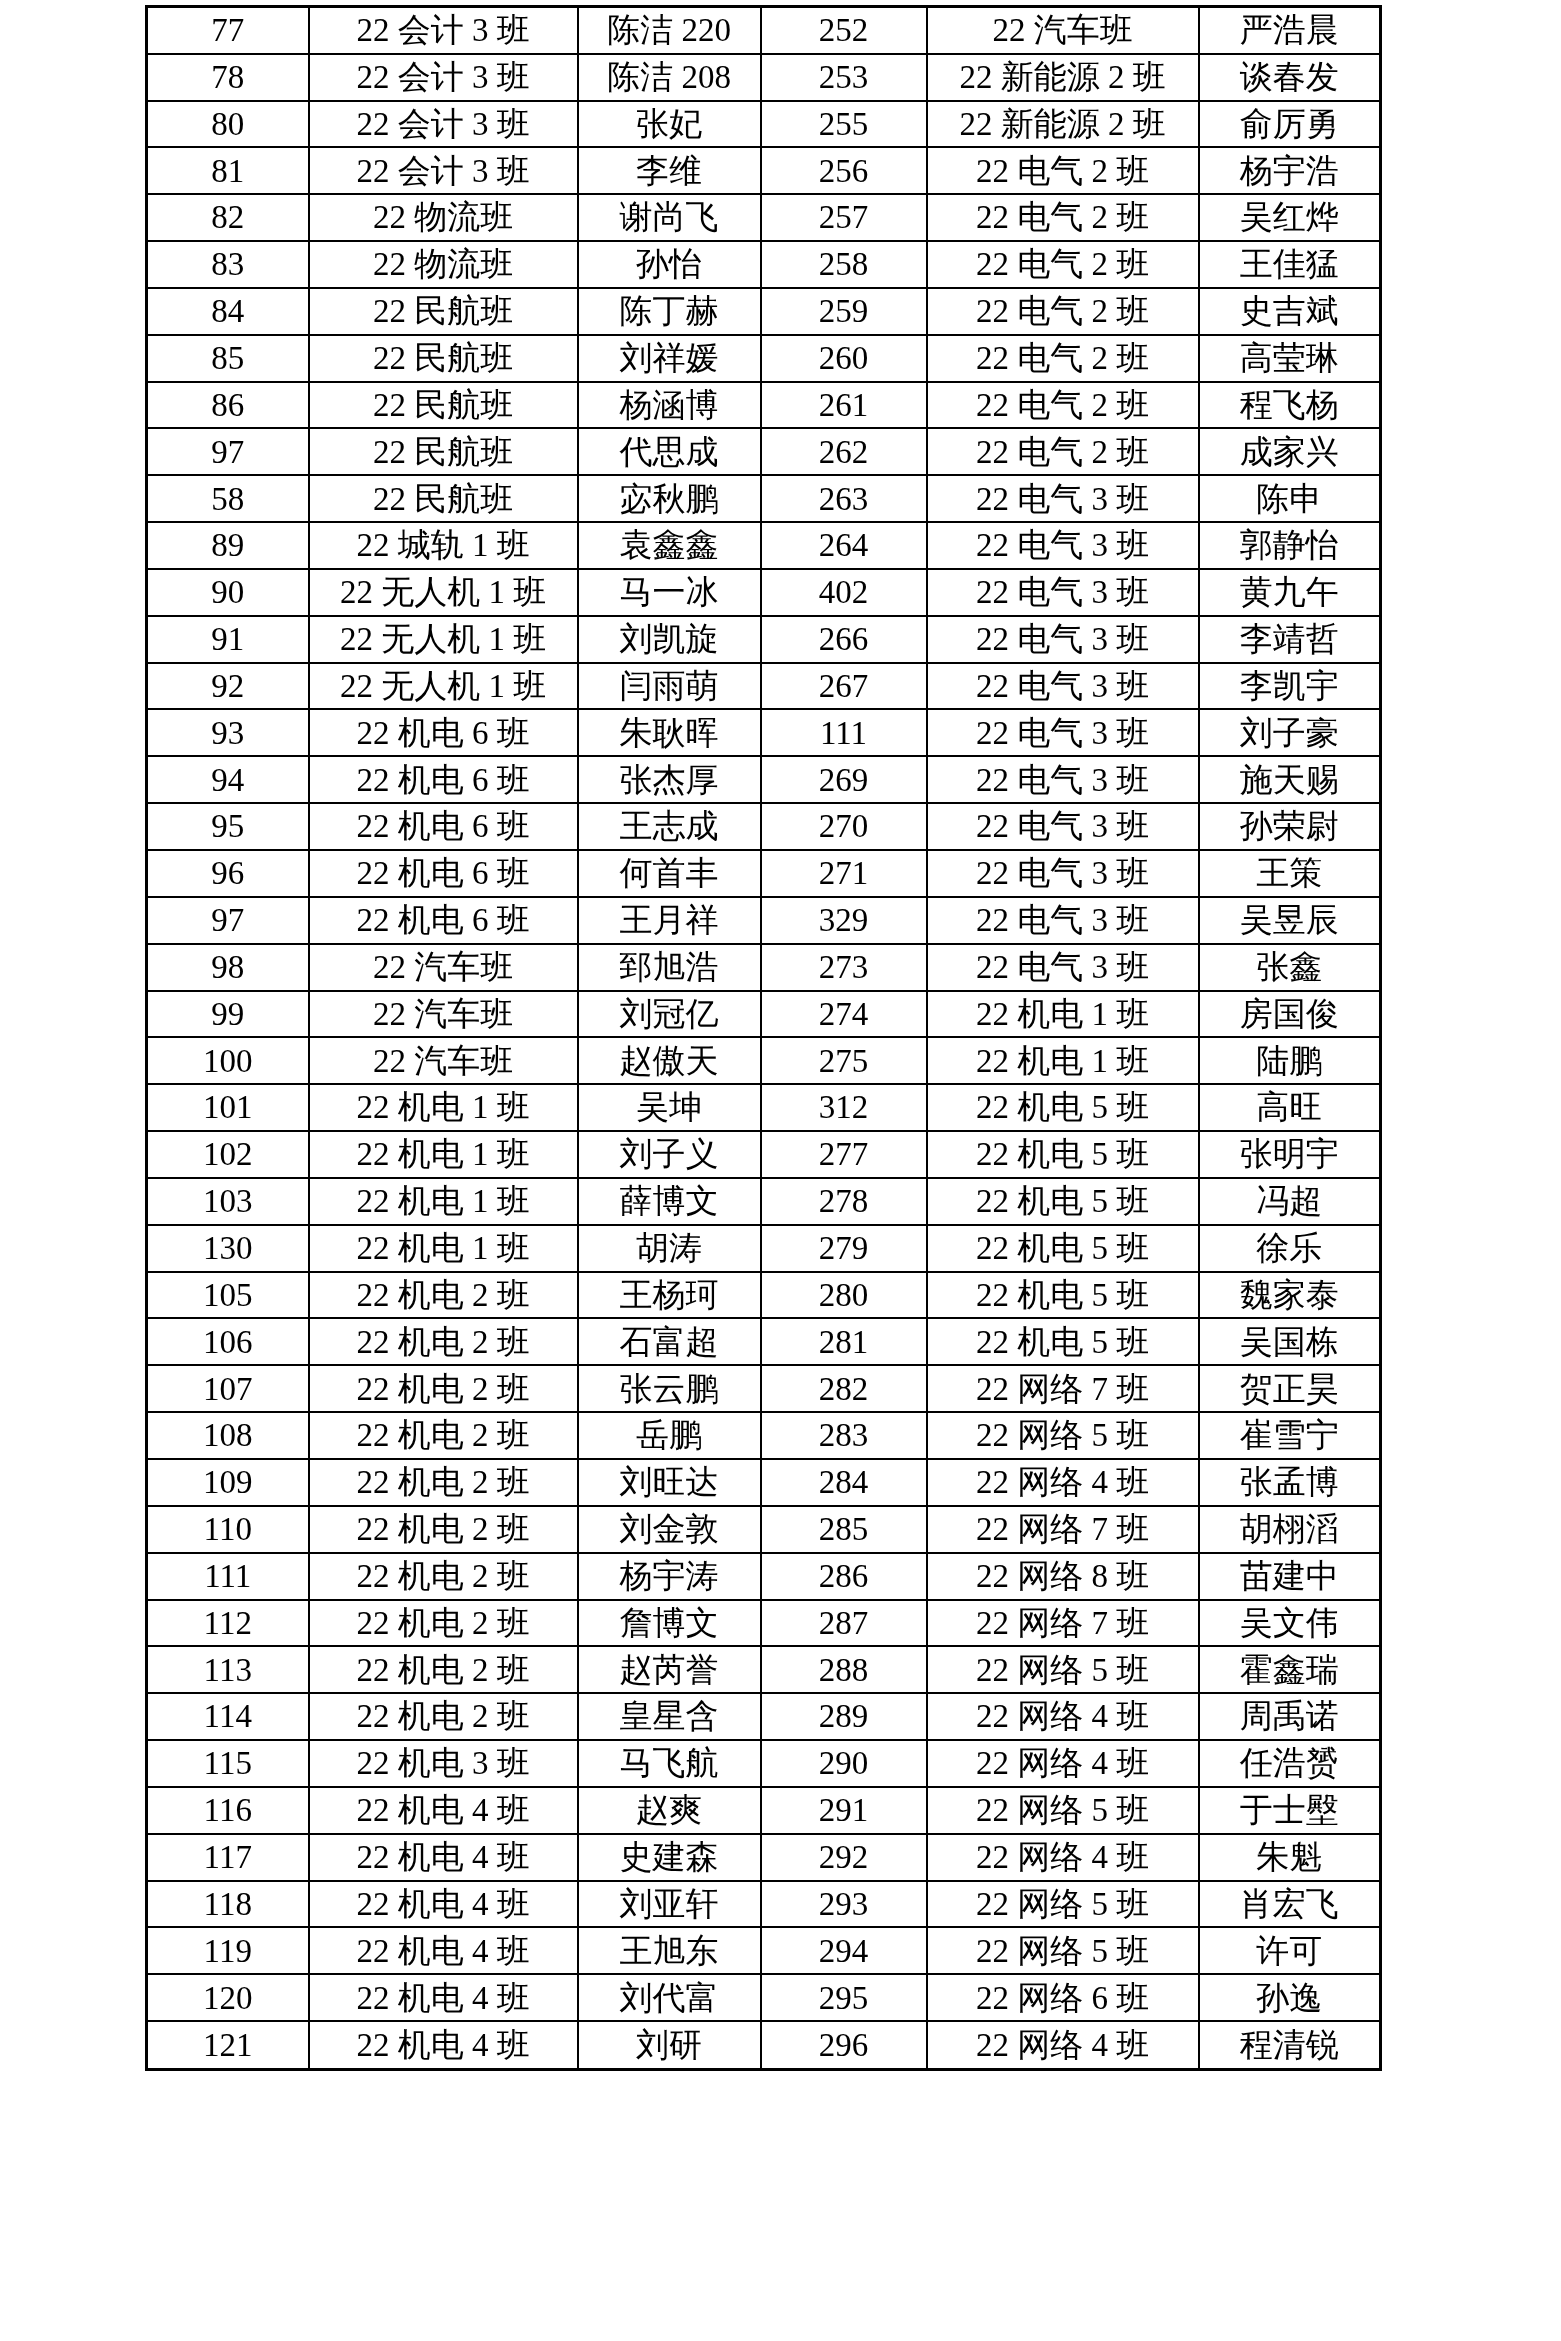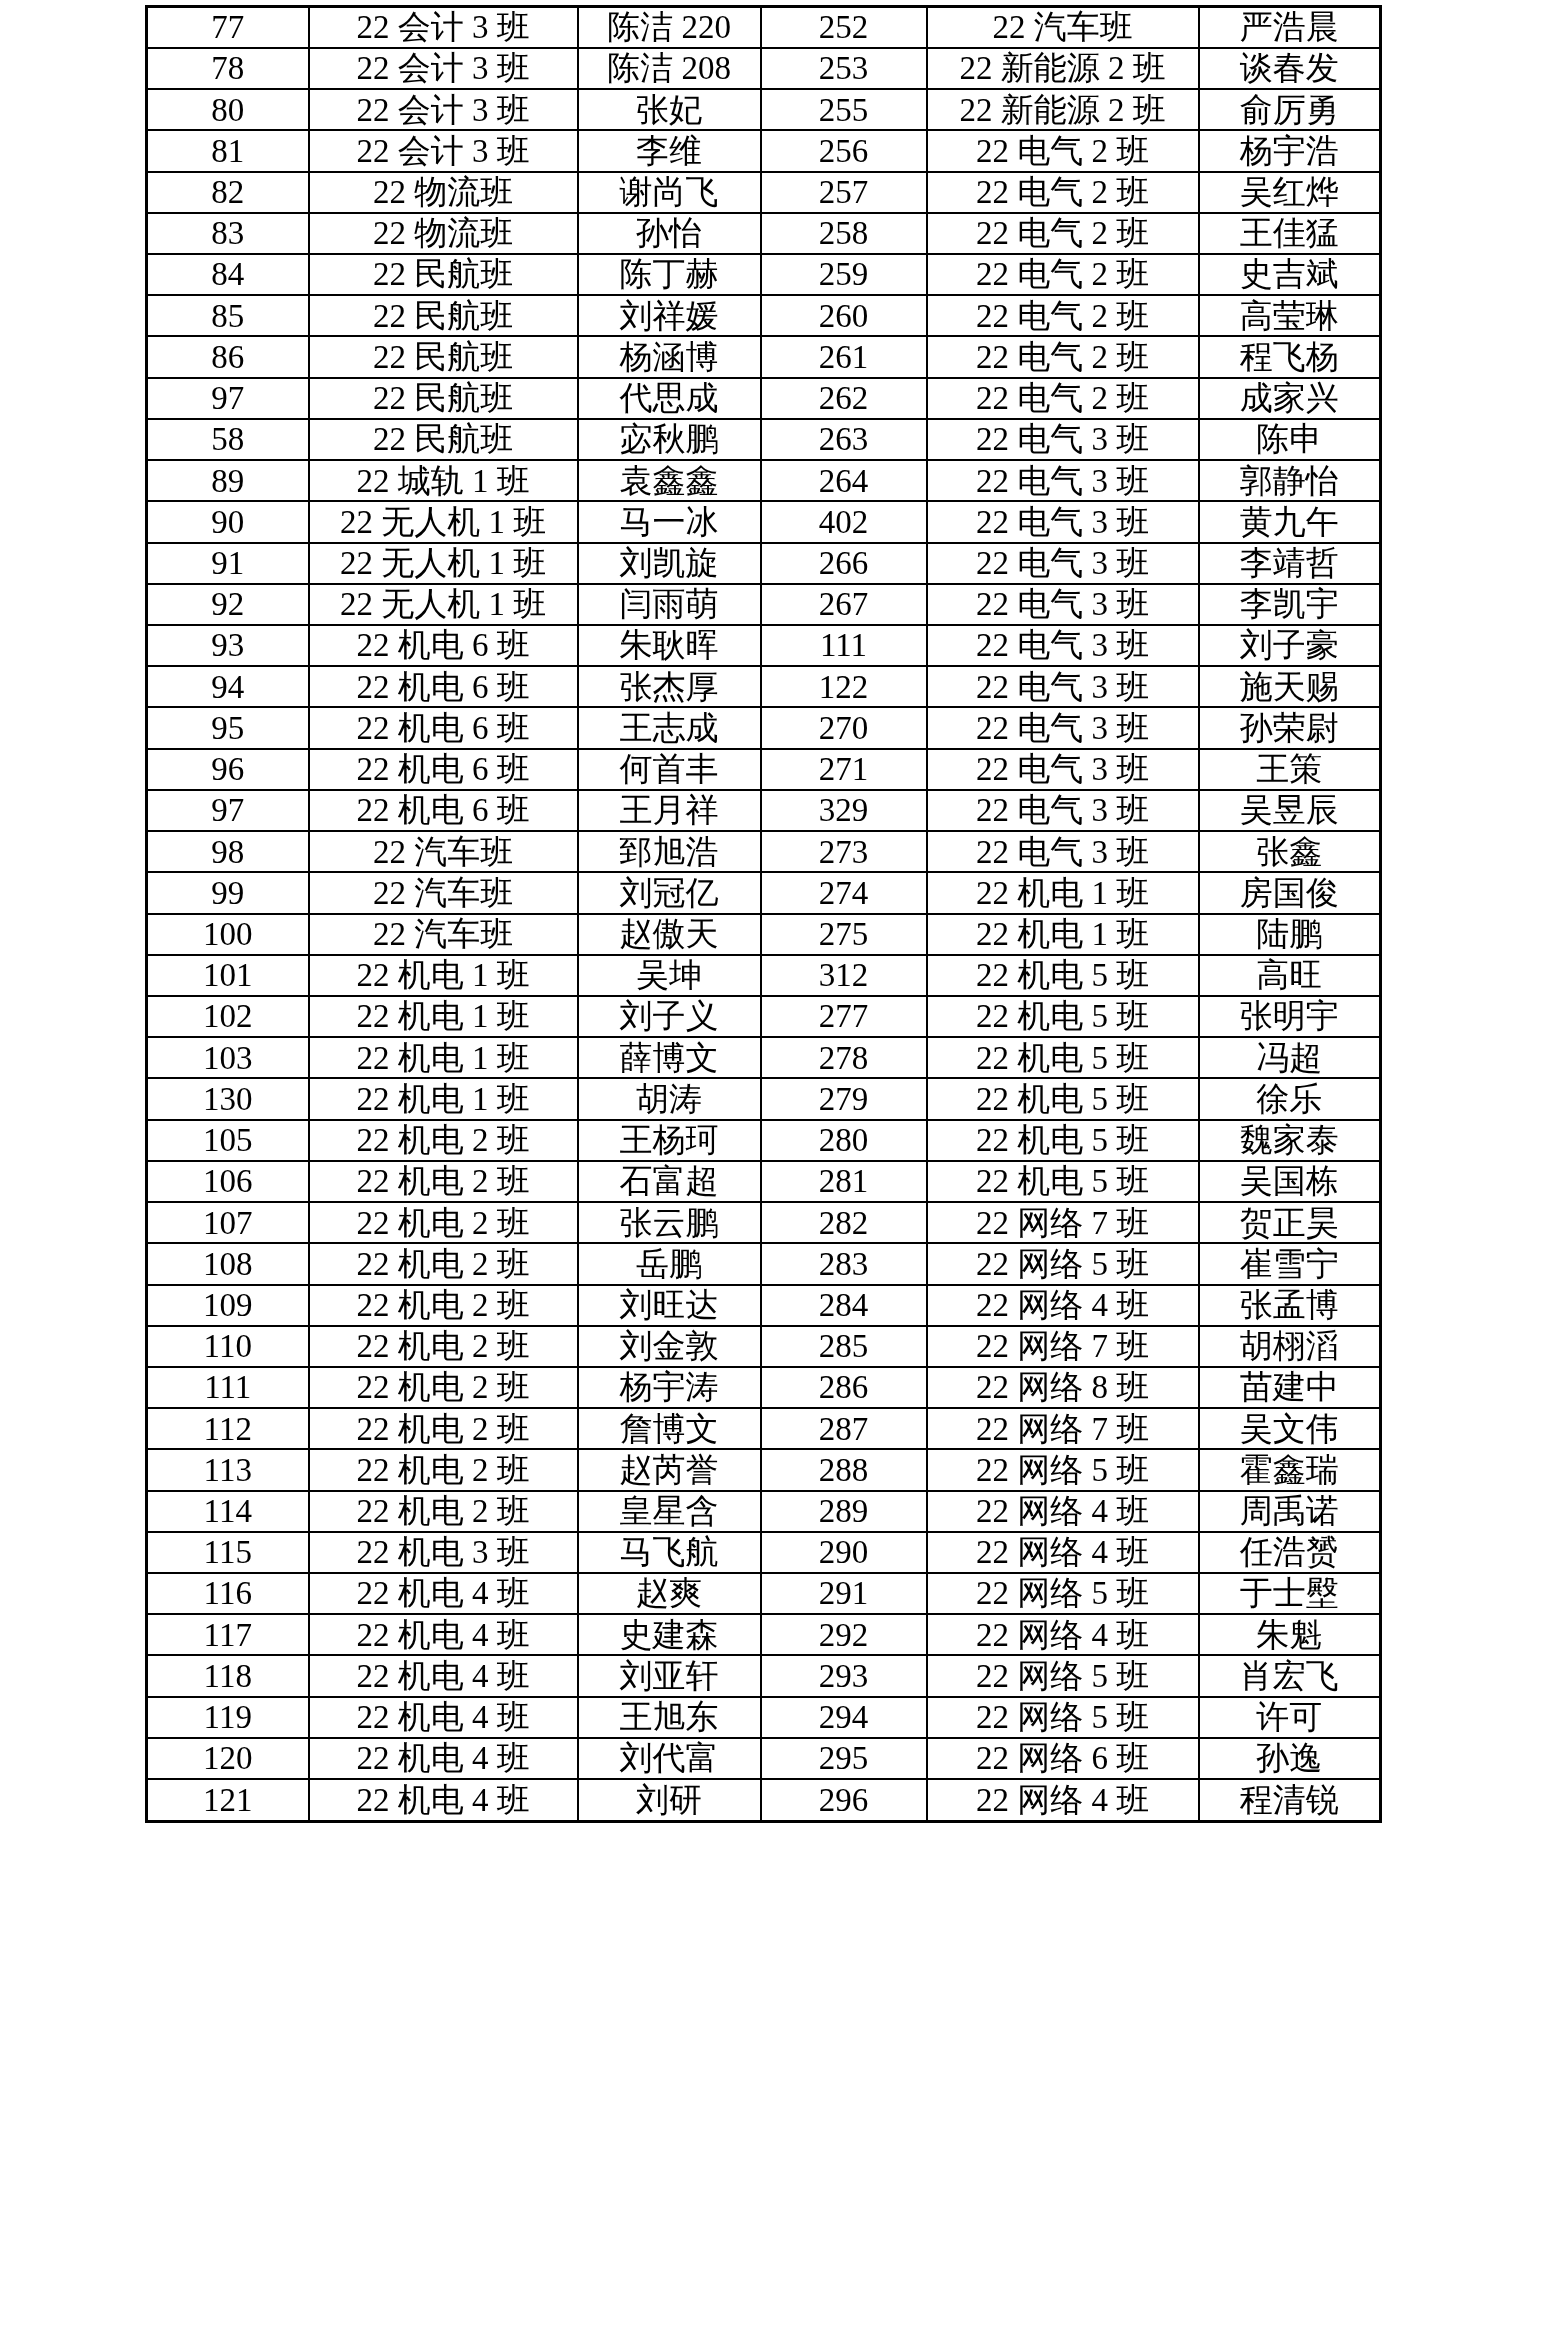--- a/index.html
+++ b/index.html
@@ -14,21 +14,21 @@
     background: #ffffff;
     overflow: hidden;
     font-family: "Liberation Serif", "DejaVu Serif", serif;
     color: #000000;
   }
   table.roster {
     position: absolute;
     left: 145px;
     top: 4.7px;
     width: 1234px;
-    height: 1818px;
+    height: 2066px;
     border-collapse: collapse;
     table-layout: fixed;
     border-radius: 6px;
   }
   table.roster td {
     border: 2.3px solid #000000;
     text-align: center;
     vertical-align: middle;
     font-size: 33px;
     line-height: 1.1;
@@ -180,21 +180,21 @@
           <td>22 机电 6 班</td>
           <td>朱耿晖</td>
           <td>111</td>
           <td>22 电气 3 班</td>
           <td>刘子豪</td>
         </tr>
         <tr>
           <td>94</td>
           <td>22 机电 6 班</td>
           <td>张杰厚</td>
-          <td>122</td>
+          <td>269</td>
           <td>22 电气 3 班</td>
           <td>施天赐</td>
         </tr>
         <tr>
           <td>95</td>
           <td>22 机电 6 班</td>
           <td>王志成</td>
           <td>270</td>
           <td>22 电气 3 班</td>
           <td>孙荣尉</td>

